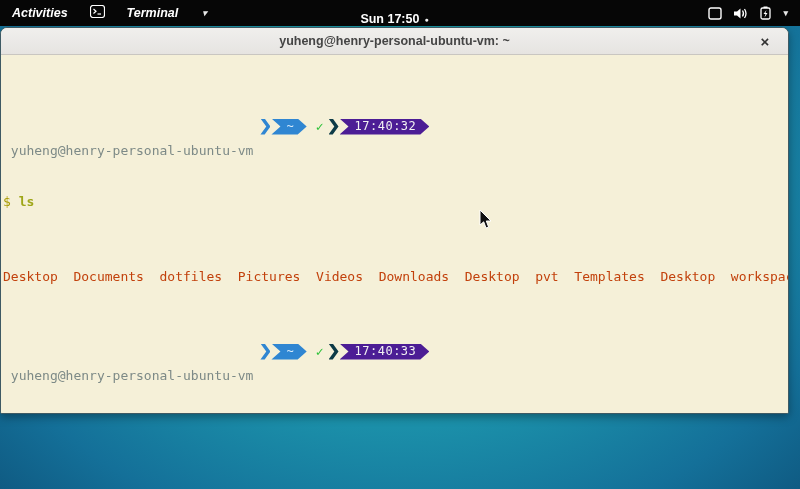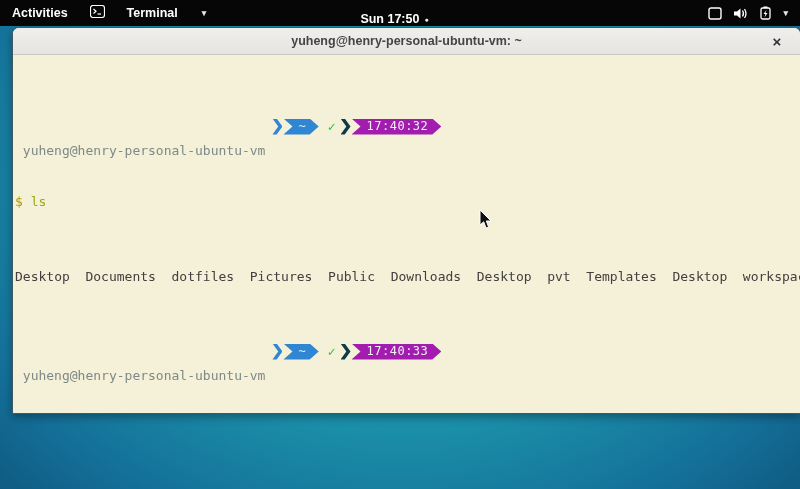--- a/index.html
+++ b/index.html
@@ -12,36 +12,36 @@
     background: radial-gradient(ellipse 70% 90% at 50% 38%, #17a89e 0%, #1b8fa9 55%, #147099 82%, #0f5a82 100%);
   }
 
   
   .top-bar {
     position:absolute; top:0; left:0; right:0; height:26px;
     background:#060606; color:#fff;
     display:flex; align-items:center; justify-content:space-between;
     font-size:12.5px; font-weight:bold; z-index:30;
   }
-  .tb-left { display:flex; align-items:center; height:100%; }
+  .tb-left { display:flex; align-items:center; height:100%;font-style:italic; }
   .tb-activities { padding:0 12px; height:100%; display:flex; align-items:center; cursor:default; }
   .tb-appmenu { display:flex; align-items:center; gap:22px; padding:0 10px; height:100%; }
   .tb-appmenu .chev { font-size:9px; margin-left:2px; color:#e8e8e8; }
   .tb-clock {
     position:absolute; left:50%; top:0; transform:translateX(-58%);
     height:38px; display:flex; align-items:center; gap:5px;
   }
   .tb-clock .dot { font-size:7px; position:relative; top:0px; color:#f2f2f2; }
   .tb-right { display:flex; align-items:center; gap:11px; padding-right:12px; height:100%; }
   .tb-right svg { display:block; }
   .tb-right .chev { font-size:9px; color:#e8e8e8; }
 
   
   .window {
-    position:absolute; left:12px; top:27px; width:789px; height:387px;
+    position:absolute; left:0; top:27px; width:789px; height:387px;
     border:1px solid #3e5a64; border-radius:7px 7px 2px 2px;
     box-shadow:0 3px 10px rgba(0,0,0,.35);
     display:flex; flex-direction:column; overflow:hidden;
     background:#f5f0d8; z-index:10;
   }
   .titlebar {
     height:27px; flex:0 0 27px;
     background:linear-gradient(#f0efed,#e6e4e1);
     border-bottom:1px solid #c9c6c1;
     display:flex; align-items:center; justify-content:center;
@@ -69,27 +69,27 @@
     clip-path:polygon(0 0, 42% 0, 100% 50%, 42% 100%, 0 100%, 58% 50%);
   }
   .pl-seg {
     height:16px; display:inline-flex; align-items:center;
     padding:0 13px 0 15px; margin-left:1px;
     clip-path:polygon(0 0, calc(100% - 9px) 0, 100% 50%, calc(100% - 9px) 100%, 0 100%, 9px 50%);
     font-size:12px;
   }
   .seg-blue { background:#2f86d2; color:#d8ecfb; }
   .chev-blue { background:#2f86d2; }
-  .seg-dark { background:#a21caf; color:#f2f2f2; letter-spacing:.5px; }
+  .seg-dark { background:#4c1d95; color:#f2f2f2; letter-spacing:.5px; }
   .chev-dark { background:#0d3b47; }
   .check { color:#2fc23a; font-weight:bold; margin:0 5px 0 9px; font-size:13px; }
 
   .dollar { color:#a89b00; }
-  .cmd { color:#9fa618; margin-left:1ch; }
-  .ls-row span { color:#404040; margin-right:2ch; }
+  .cmd { color:#9fa618; margin-left:1ch;font-weight:bold; }
+  .ls-row span { color:#c2410c; margin-right:2ch; }
 
   
   .mouse { position:absolute; left:479px; top:209px; z-index:40; pointer-events:none; }
 </style>
 </head>
 <body>
 
 <div class="desktop"></div>
 
 <div class="top-bar">
@@ -155,21 +155,21 @@
       <span class="pl-seg seg-dark">17:40:32</span>
     </div>
 
     
     <div class="t-line">
       <span class="dollar">$</span>
       <span class="cmd">ls</span>
     </div>
 
     
-    <div class="t-line ls-row"><span>Desktop</span><span>Documents</span><span>dotfiles</span><span>Pictures</span><span>Public</span><span>Downloads</span><span>Desktop</span><span>pvt</span><span>Templates</span><span>Desktop</span><span>workspace</span></div>
+    <div class="t-line ls-row"><span>Desktop</span><span>Documents</span><span>dotfiles</span><span>Pictures</span><span>Videos</span><span>Downloads</span><span>Desktop</span><span>pvt</span><span>Templates</span><span>Desktop</span><span>workspace</span></div>
 
     
     <div class="t-line">
       <span class="host">yuheng@henry-personal-ubuntu-vm</span>
       <span class="pl-chev chev-blue"></span>
       <span class="pl-seg seg-blue">~</span>
       <span class="check">✓</span>
       <span class="pl-chev chev-dark" style="margin-left:0;"></span>
       <span class="pl-seg seg-dark">17:40:33</span>
     </div>

